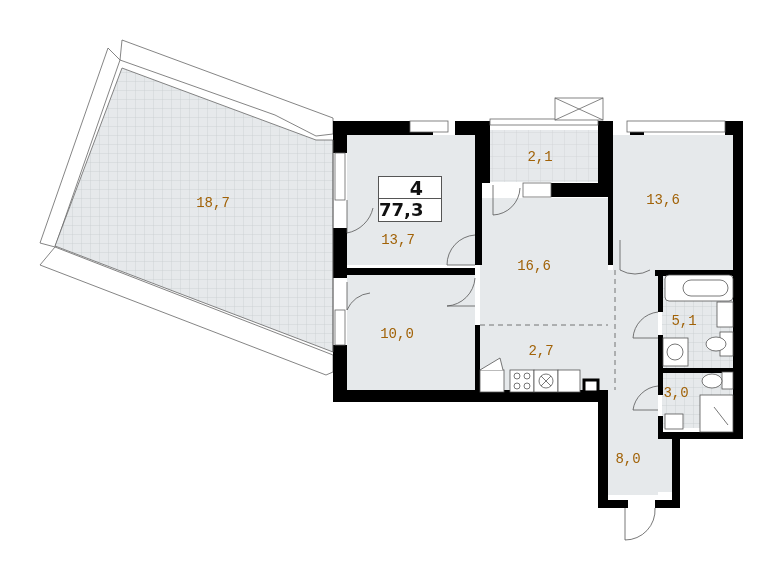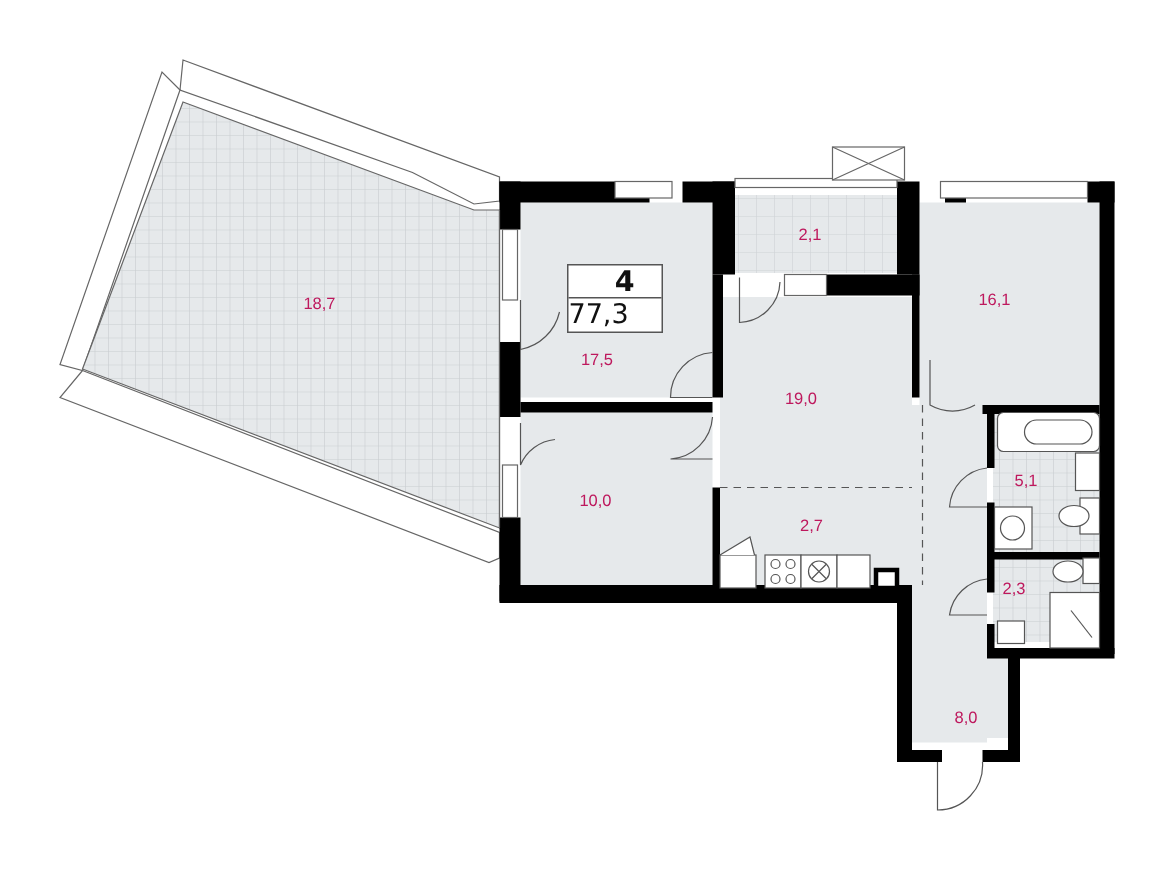--- a/index.html
+++ b/index.html
@@ -1,21 +1,21 @@
 <!DOCTYPE html>
 <html><head>
   <meta charset="utf-8">
   <style>
     html, body { margin: 0; padding: 0; background: #ffffff; }
     body { width: 780px; height: 580px; position: relative; overflow: hidden; font-family: "DejaVu Sans", sans-serif; }
     #plan { position: absolute; left: 0; top: 0; width: 780px; height: 580px; }
-    .room-label { position: absolute; font-family: Liberation Sans, sans-serif; font-size: 11px; color: #be185d; transform: translate(-50%, -50%); white-space: nowrap; }
+    .room-label { position: absolute; font-family: Liberation Mono, monospace; font-size: 14px; color: #a16207; transform: translate(-50%, -50%); white-space: nowrap; }
     .badge { position: absolute; left: 378px; top: 176px; width: 62px; height: 44px; background: #fff; border: 1px solid #555; }
     .badge-rooms { position: absolute; left: 0; top: 0; width: 62px; height: 22px; border-bottom: 1px solid #555; font-weight: bold; font-size: 19px; text-align: right; padding-right: 18px; box-sizing: border-box; line-height: 22px; color: #111; }
-    .badge-area { position: absolute; left: 0; top: 22px; width: 62px; height: 22px; font-weight: normal; font-size: 18px; line-height: 22px; padding-left: 0; color: #111; }
+    .badge-area { position: absolute; left: 0; top: 22px; width: 62px; height: 22px; font-weight: bold; font-size: 18px; line-height: 22px; padding-left: 0; color: #111; }
   </style>
 </head>
 <body>
 
 <svg id="plan" viewBox="0 0 780 580" xmlns="http://www.w3.org/2000/svg">
   <defs>
     <pattern id="tiles" width="9" height="9" patternUnits="userSpaceOnUse">
       <rect width="9" height="9" fill="#e6e9eb"></rect>
       <path d="M9 0 L0 0 0 9" fill="none" stroke="#c9cdd0" stroke-width="0.8"></path>
     </pattern>
@@ -133,21 +133,21 @@
 
   <line x1="333" y1="140" x2="333" y2="352" stroke="#666" stroke-width="0.8"></line>
 </svg>
 
 <div class="badge">
   <div class="badge-rooms">4</div>
   <div class="badge-area">77,3</div>
 </div>
 
 <div class="room-label" style="left:213px; top:203px;">18,7</div>
-<div class="room-label" style="left:398px; top:240px;">17,5</div>
+<div class="room-label" style="left:398px; top:240px;">13,7</div>
 <div class="room-label" style="left:540px; top:157px;">2,1</div>
-<div class="room-label" style="left:663px; top:200px;">16,1</div>
-<div class="room-label" style="left:534px; top:266px;">19,0</div>
+<div class="room-label" style="left:663px; top:200px;">13,6</div>
+<div class="room-label" style="left:534px; top:266px;">16,6</div>
 <div class="room-label" style="left:397px; top:334px;">10,0</div>
 <div class="room-label" style="left:541px; top:351px;">2,7</div>
 <div class="room-label" style="left:684px; top:321px;">5,1</div>
-<div class="room-label" style="left:676px; top:393px;">2,3</div>
-<div class="room-label" style="left:644px; top:459px;margin-top:20px;">8,0</div>
+<div class="room-label" style="left:676px; top:393px;">3,0</div>
+<div class="room-label" style="left:628px; top:459px;">8,0</div>
 
 </body></html>

